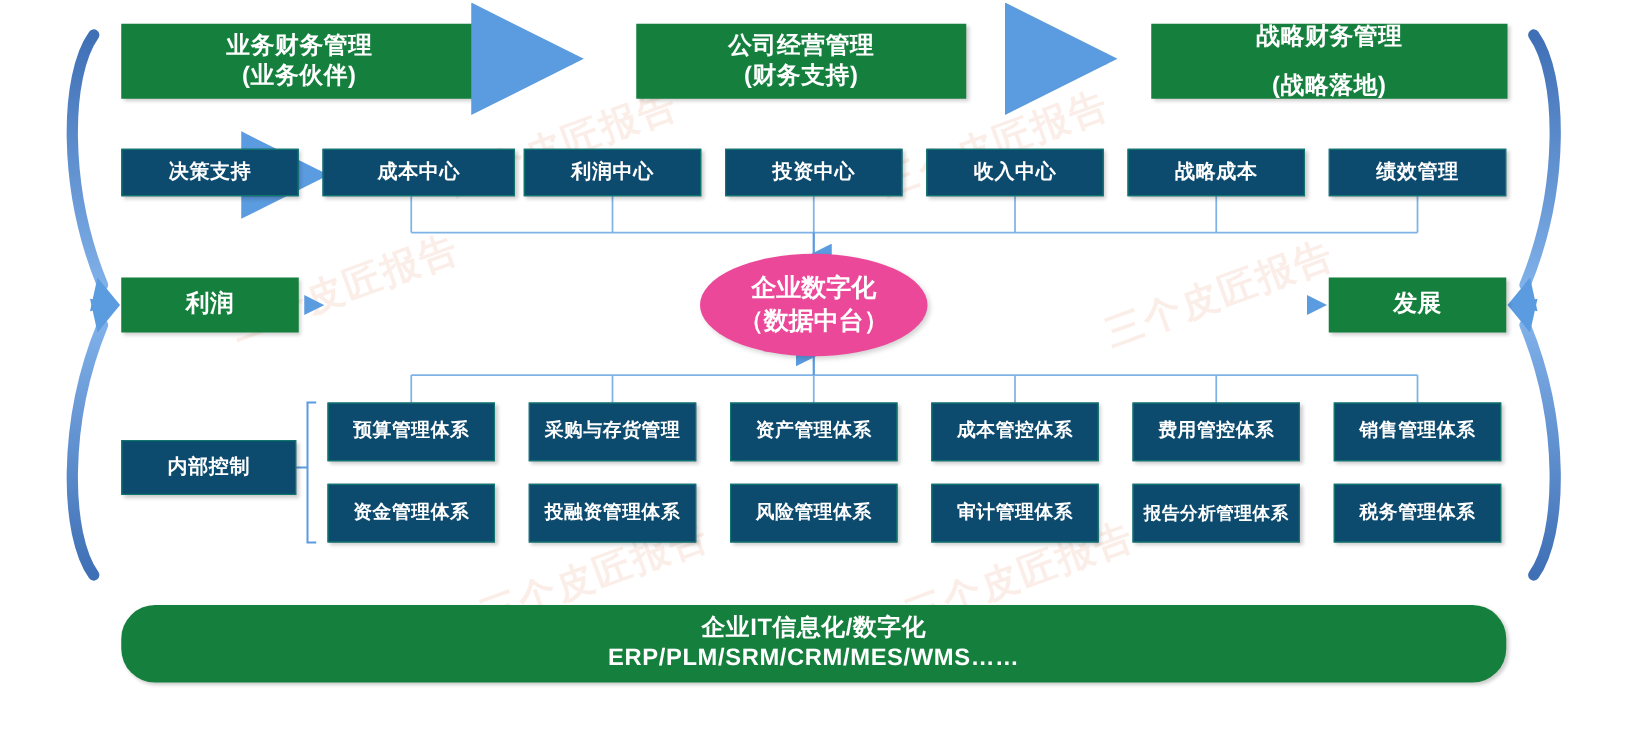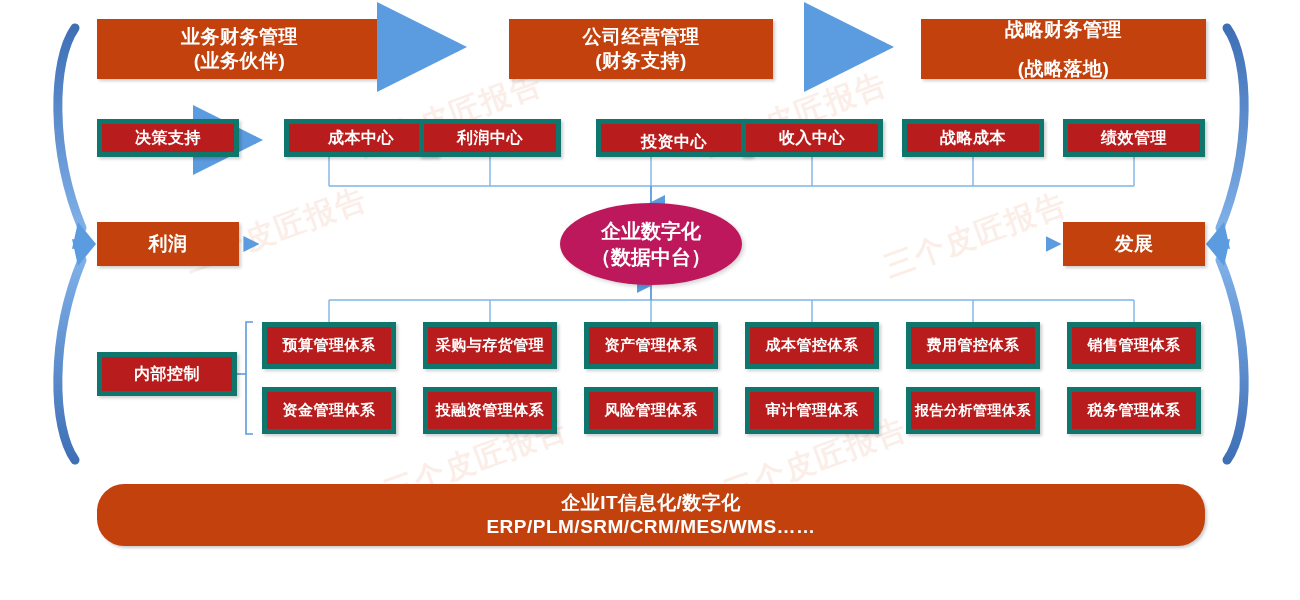--- a/index.html
+++ b/index.html
@@ -11,33 +11,33 @@
   #stage{position:absolute;left:0;top:0;width:1300px;height:600px;}
 
   
   .wm{position:absolute;color:#f3c9b4;opacity:.30;font-size:30px;font-weight:bold;
       transform:rotate(-20deg);user-select:none;pointer-events:none;letter-spacing:2px;}
 
   
   .box{position:absolute;box-sizing:border-box;display:flex;align-items:center;
        justify-content:center;text-align:center;color:#fff;font-weight:bold;
        line-height:1.25;letter-spacing:.5px;}
-  .dark{background:#c2410c;}
-  .light{background:#b91c1c;border:5px solid #0f766e;}
+  .dark{background:#15803d;}
+  .light{background:#0c4a6e;border:1px solid #0f766e;}
   .shadow{box-shadow:2px 2px 3px rgba(0,0,0,.20);}
 
   .top-box{font-size:19px;}
   .row2-box{font-size:16px;}
   .side-box{font-size:19px;}
   .grid-box{font-size:15px;}
   .ic-box{font-size:16px;justify-content:center;}
   .banner{font-size:19px;flex-direction:column;}
 
   
-  .ellipse{position:absolute;background:#be185d;border-radius:50%;
+  .ellipse{position:absolute;background:#ec4899;border-radius:50%;
            display:flex;align-items:center;justify-content:center;
            flex-direction:column;color:#fff;font-weight:bold;font-size:20px;
            line-height:1.3;box-shadow:2px 2px 4px rgba(0,0,0,.18);}
 
   
   svg.layer{position:absolute;left:0;top:0;width:1300px;height:600px;
             pointer-events:none;overflow:visible;}
 </style>
 </head>
 <body>
@@ -148,27 +148,27 @@
   </svg>
 
   <div class="box dark top-box shadow" style="left:921px;top:19px;width:285px;height:60px;flex-direction:column;gap:15px;">
     <span>战略财务管理</span>
     <span>(战略落地)</span>
   </div>
 
   <div class="box light row2-box shadow" style="left:97px;top:119px;width:142px;height:38px;">
     <span>决策支持</span>
   </div>
-  <div class="box light row2-box shadow" style="left:258px;top:119px;width:154px;height:38px;margin-left:26px;">
+  <div class="box light row2-box shadow" style="left:258px;top:119px;width:154px;height:38px;">
     <span>成本中心</span>
   </div>
   <div class="box light row2-box shadow" style="left:419px;top:119px;width:142px;height:38px;">
     <span>利润中心</span>
   </div>
-  <div class="box light row2-box shadow" style="left:596px;top:119px;width:156px;height:38px;align-items:flex-end;">
+  <div class="box light row2-box shadow" style="left:580px;top:119px;width:142px;height:38px;">
     <span>投资中心</span>
   </div>
   <div class="box light row2-box shadow" style="left:741px;top:119px;width:142px;height:38px;text-align:right;">
     <span>收入中心</span>
   </div>
   <div class="box light row2-box shadow" style="left:902px;top:119px;width:142px;height:38px;">
     <span>战略成本</span>
   </div>
   <div class="box light row2-box shadow" style="left:1063px;top:119px;width:142px;height:38px;">
     <span>绩效管理</span>

